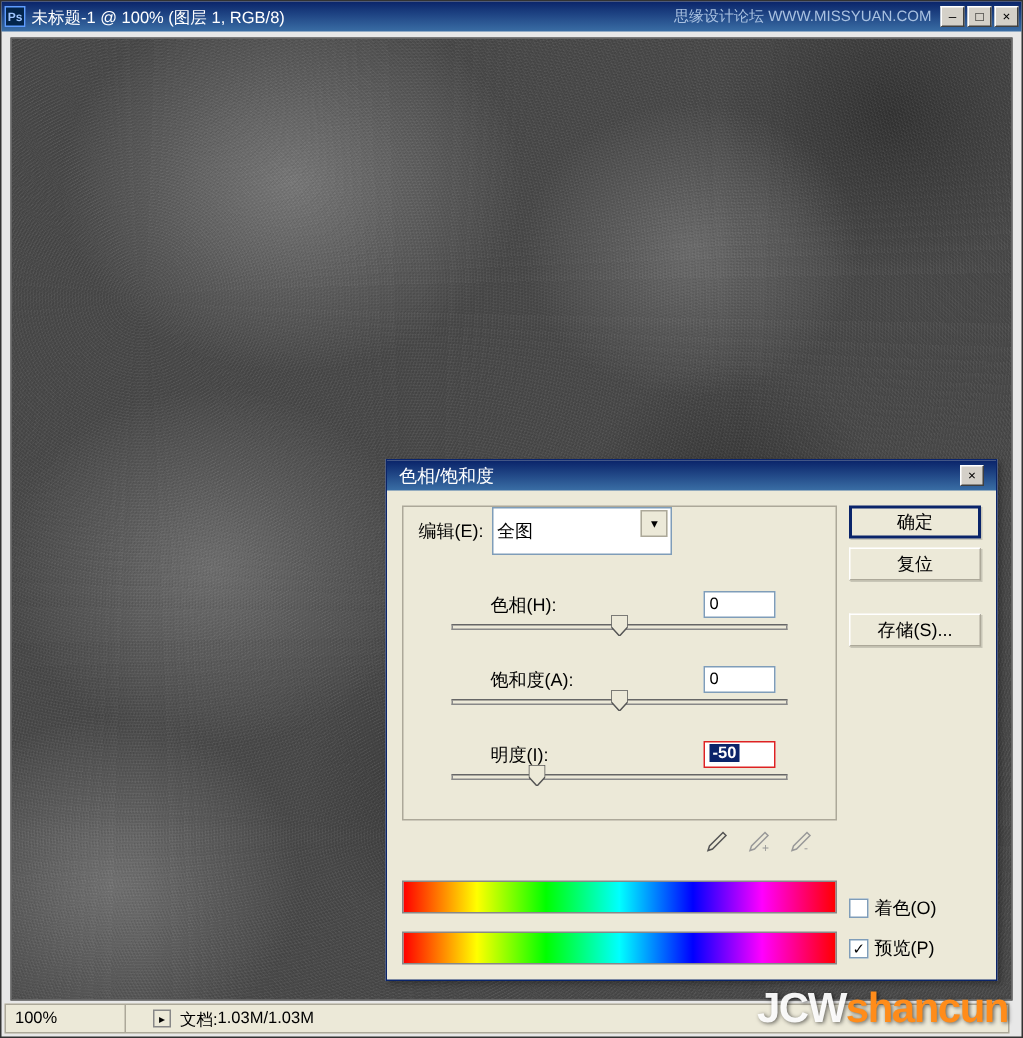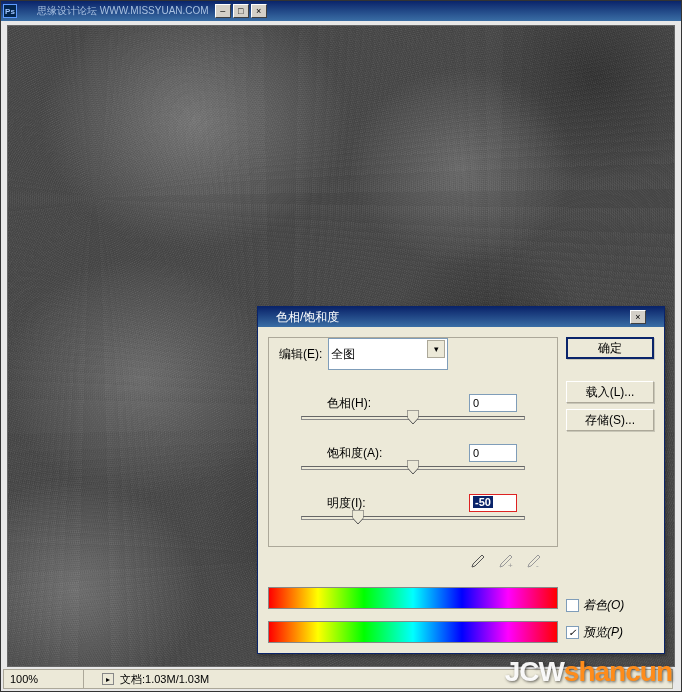--- a/index.html
+++ b/index.html
@@ -83,21 +83,21 @@
 
 
 .dialog {
   position: absolute; left: 257px; top: 306px; width: 408px;
   background: #ece9d8; border: 1px solid #0a246a;
   box-shadow: 2px 2px 4px rgba(0,0,0,0.3);
 }
 .dialog-titlebar {
   height: 20px;
   background: linear-gradient(to bottom, #0a246a 0%, #3a6ea5 100%);
-  color: #fff; display: flex; align-items: center; padding: 0 18px;
+  color: #fff; display: flex; align-items: center; padding: 0 8px;
   font-size: 12px;
 }
 .dialog-titlebar .dlg-title { flex: 1; }
 .dialog-body { padding: 10px; display: flex; gap: 8px; }
 .dialog-left { flex: 1; }
 .dialog-right { width: 88px; display: flex; flex-direction: column; gap: 6px; }
 
 .group-box {
   border: 1px solid #aca899; padding: 0 10px 12px 10px; position: relative;
 }
@@ -134,21 +134,21 @@
 .btn {
   height: 22px; background: #ece9d8;
   border: 1px solid #aca899; border-top-color: #fff; border-left-color: #fff;
   font-size: 12px; display: flex; align-items: center; justify-content: center;
   box-shadow: 1px 1px 0 rgba(0,0,0,0.15);
 }
 .btn.primary { border: 2px solid #0a246a; }
 
 .eyedroppers { display: flex; gap: 10px; justify-content: flex-start; margin: 6px 0 4px 0; padding-left: 200px; }
 .eyedropper { width: 18px; height: 18px; display: flex; align-items: center; justify-content: center; }
-.checkbox-row { display: flex; align-items: center; gap: 4px; margin: 2px 0; font-style: italic; }
+.checkbox-row { display: flex; align-items: center; gap: 4px; margin: 2px 0; }
 .checkbox {
   width: 13px; height: 13px; background: #fff; border: 1px solid #7f9db9;
   display: flex; align-items: center; justify-content: center; font-size: 10px;
 }
 .hue-bar {
   height: 22px; margin: 8px 0 0 0;
   border: 1px solid #888;
   background: linear-gradient(to right,
     #ff0000 0%, #ffff00 17%, #00ff00 33%, #00ffff 50%,
     #0000ff 67%, #ff00ff 83%, #ff0000 100%);
@@ -164,20 +164,21 @@
   pointer-events: none;
 }
 .bottom-watermark .orange { color: #ff8c1a; }
 </style>
 </head>
 <body>
 
 <div class="main-window">
   <div class="main-titlebar">
     <div class="icon-ps">Ps</div>
+    <span class="title-text">未标题-1 @ 100% (图层 1, RGB/8)</span>
     <span class="watermark">思缘设计论坛  WWW.MISSYUAN.COM</span>
     <div class="win-controls">
       <div class="win-btn">–</div>
       <div class="win-btn">□</div>
       <div class="win-btn">×</div>
     </div>
   </div>
 
   <div class="canvas-area">
     <div class="canvas-noise"></div>
@@ -274,22 +275,22 @@
       </div>
 
       <div class="hue-bars">
         <div class="hue-bar"></div>
         <div class="hue-bar"></div>
       </div>
     </div>
 
     <div class="dialog-right">
       <div class="btn primary">确定</div>
+      <div class="btn">复位</div>
       <div style="height:10px"></div>
-      <div class="btn">载入(L)...</div>
       <div class="btn">存储(S)...</div>
       <div style="flex:1;min-height:60px"></div>
       <div class="checkbox-row">
         <div class="checkbox"></div>
         <span>着色(O)</span>
       </div>
       <div class="checkbox-row">
         <div class="checkbox">✓</div>
         <span>预览(P)</span>
       </div>

